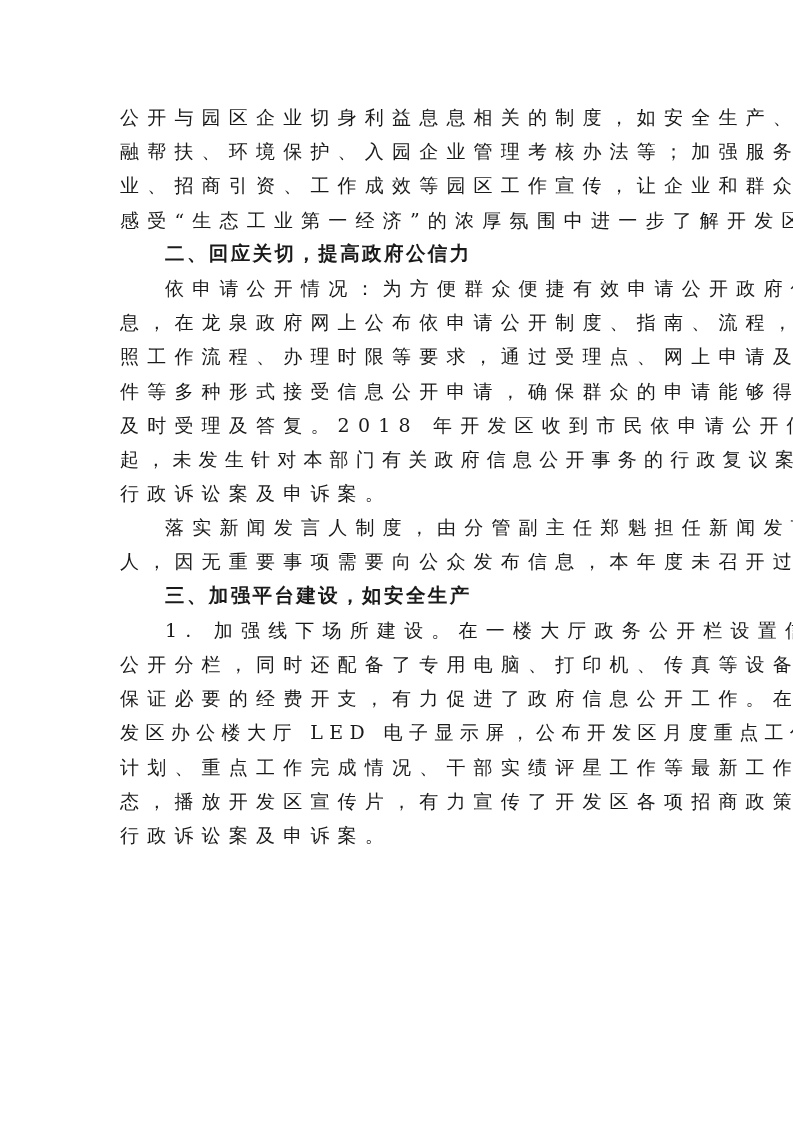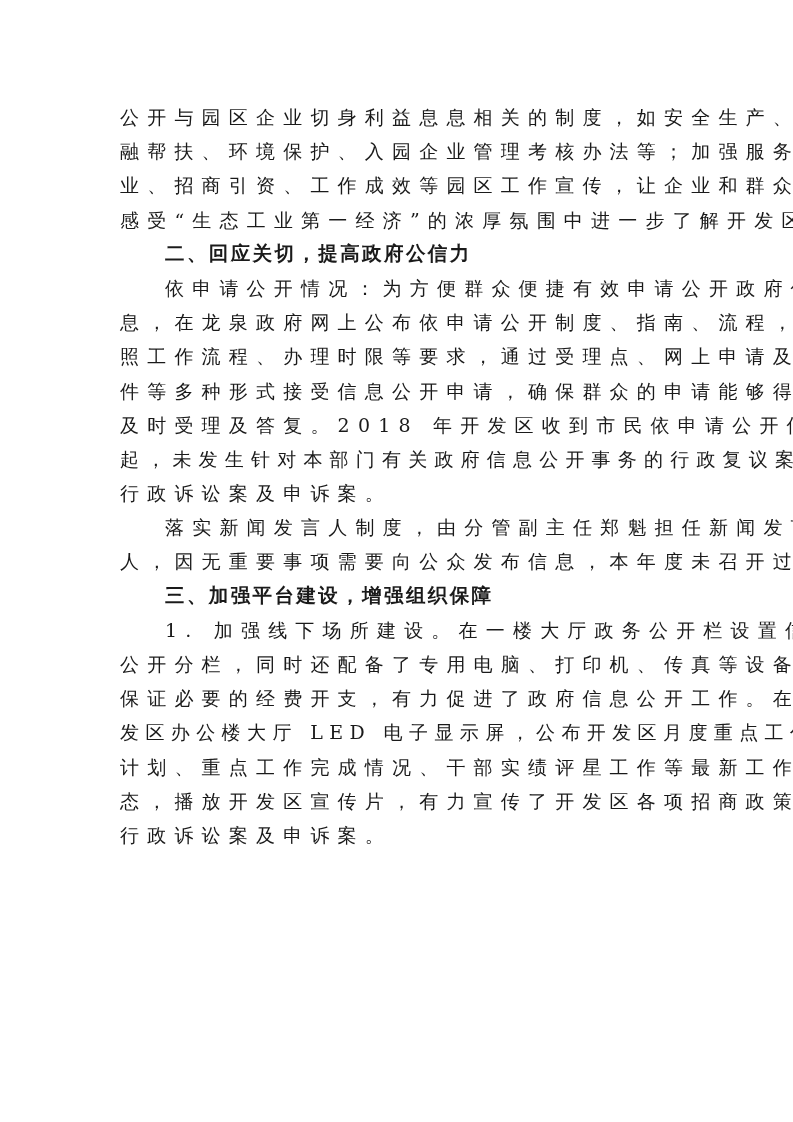--- a/index.html
+++ b/index.html
@@ -61,21 +61,21 @@
     <div class="line">及时受理及答复。2018 年开发区收到市民依申请公开信函 0</div>
     <div class="line" style="letter-spacing:7.2px">起，未发生针对本部门有关政府信息公开事务的行政复议案、</div>
     <div class="line">行政诉讼案及申诉案。</div>
   </div>
 
   <div>
     <div class="line indent">落实新闻发言人制度，由分管副主任郑魁担任新闻发言</div>
     <div class="line">人，因无重要事项需要向公众发布信息，本年度未召开过新</div>
   </div>
 
-  <div class="line indent heading">三、加强平台建设，增强组织保障</div>
+  <div class="line indent heading">三、加强平台建设，如安全生产</div>
 
   <div>
     <div class="line indent">1. 加强线下场所建设。在一楼大厅政务公开栏设置信息</div>
     <div class="line">公开分栏，同时还配备了专用电脑、打印机、传真等设备，</div>
     <div class="line">保证必要的经费开支，有力促进了政府信息公开工作。在开</div>
     <div class="line" style="letter-spacing:6.4px">发区办公楼大厅 LED 电子显示屏，公布开发区月度重点工作</div>
     <div class="line">计划、重点工作完成情况、干部实绩评星工作等最新工作动</div>
     <div class="line">态，播放开发区宣传片，有力宣传了开发区各项招商政策，</div>
     <div class="line">行政诉讼案及申诉案。</div>
   </div>

